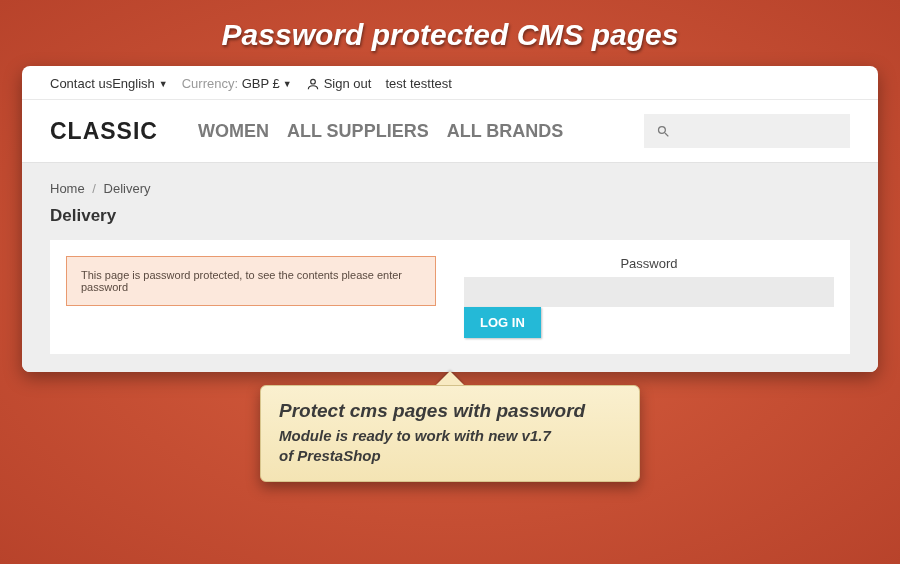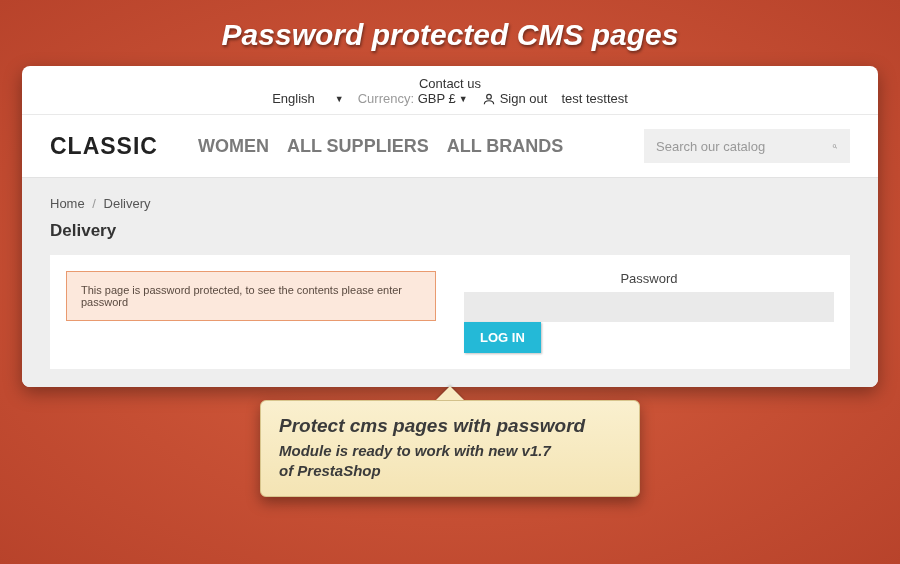--- a/index.html
+++ b/index.html
@@ -30,25 +30,24 @@
     }
     
     .topbar {
       display: flex;
       justify-content: flex-start;
       align-items: center;
       padding: 10px 28px 8px;
       font-size: 13px;
       color: #5a5a5a;
       border-bottom: 1px solid #e9e9e9;
-      flex-direction: column;
     }
     .topbar .right { display: flex; align-items: center; gap: 14px; }
     .top-link { color: #333; cursor: pointer; }
-    .lang { color: #333; display: flex; align-items: center; gap: 20px; }
+    .lang { color: #333; display: flex; align-items: center; gap: 4px; }
     .currency-label { color: #9a9a9a; }
     .currency-val { color: #333; display: inline-flex; align-items: center; gap: 3px; }
     .account { display: flex; align-items: center; gap: 4px; color: #333; }
     .caret { font-size: 9px; }
     
     .headerrow {
       display: flex;
       align-items: center;
       padding: 14px 28px 14px;
       gap: 40px;
@@ -166,21 +165,20 @@
   </div>
 
   <div class="headerrow">
     <div class="logo">CLASSIC</div>
     <div class="mainnav">
       <span>WOMEN</span>
       <span>ALL SUPPLIERS</span>
       <span>ALL BRANDS</span>
     </div>
     <div class="search">
-      <input type="text" placeholder="Search our catalog" style="">
       <svg viewBox="0 0 24 24">
           <path d="M15.5 14h-.79l-.28-.27A6.471 6.471 0 0 0 16 9.5 6.5 6.5 0 1 0 9.5 16c1.61 0 3.09-.59 4.23-1.57l.27.28v.79l5 4.99L20.49 19l-4.99-5zm-6 0C7.01 14 5 11.99 5 9.5S7.01 5 9.5 5 14 7.01 14 9.5 11.99 14 9.5 14z"></path>
         </svg>
     </div>
   </div>
 
   <div class="content-outer">
     <div class="breadcrumb">
       <span>Home</span>
       <span class="sep">/</span>

